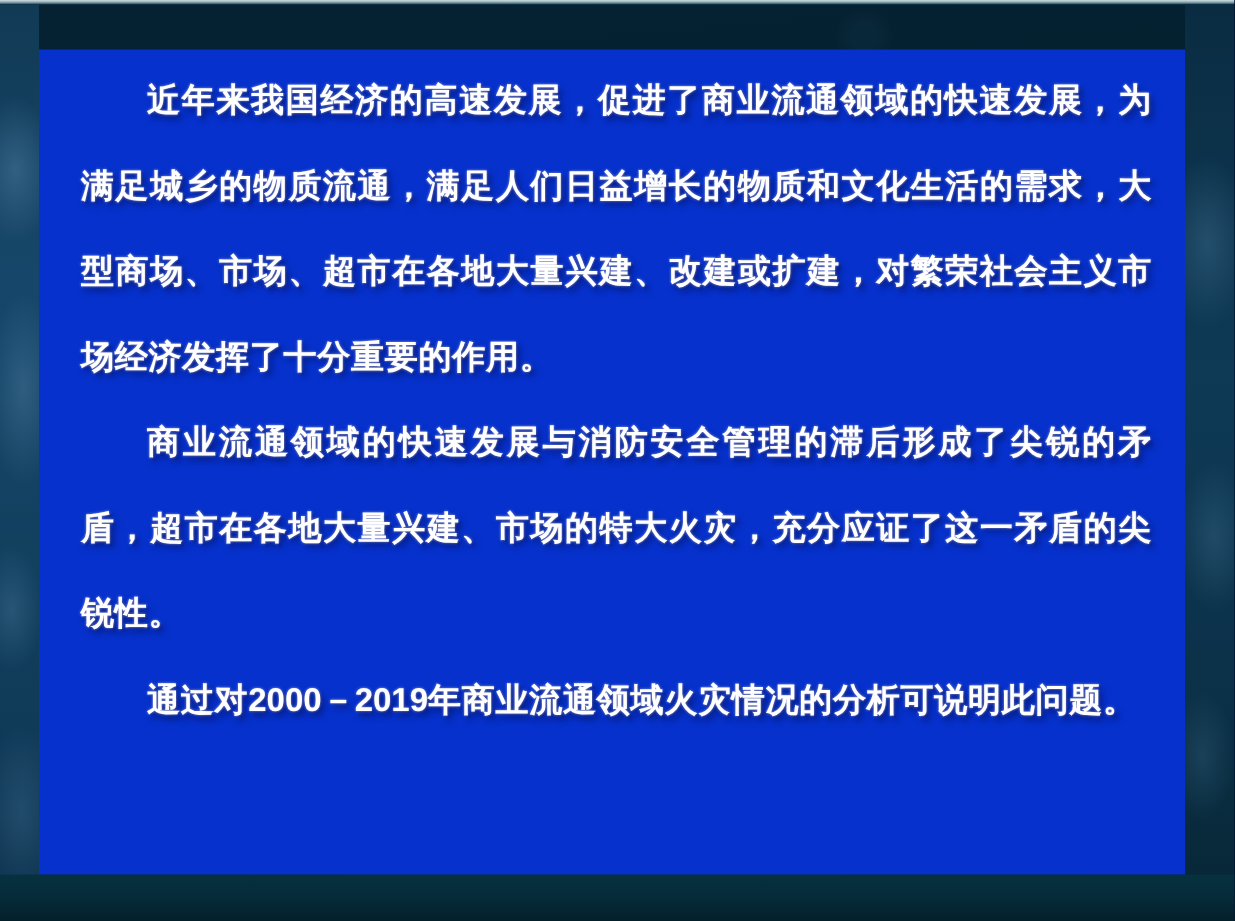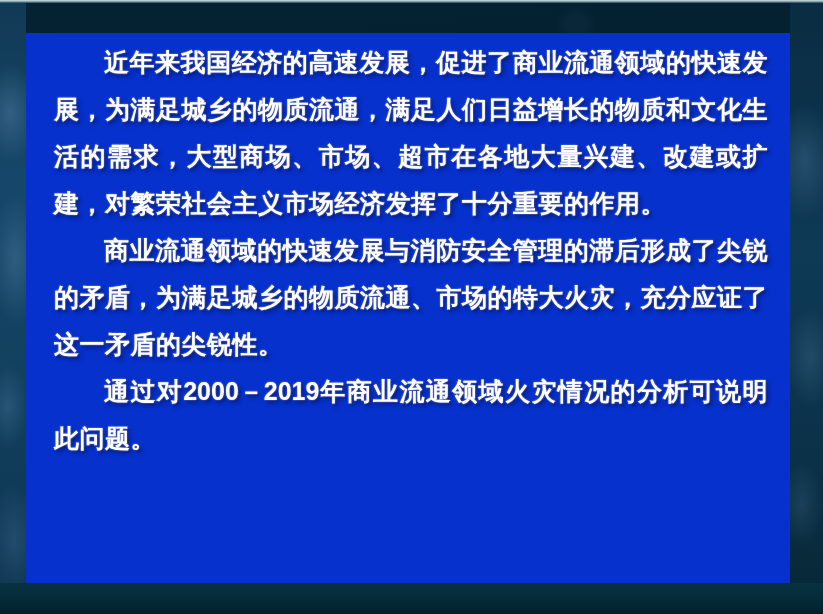--- a/index.html
+++ b/index.html
@@ -98,22 +98,22 @@
     position: absolute;
     left: 0; right: 0;
     top: 6px;
     padding: 0 22px 0 28px;
   }
 
   .para {
     color: #ffffff;
     font-family: "DejaVu Sans", "Liberation Sans", sans-serif;
     font-weight: 700;
-    font-size: 25px;
-    line-height: 47px;
+    font-size: 22px;
+    line-height: 57px;
     letter-spacing: 0.5px;
     text-indent: 2em;
     margin: 0;
     text-align: justify;
     text-justify: inter-character;
     text-shadow:
        0 0 2px rgba(255,255,255,0.55),
        1.5px 1.5px 0 rgba(10,28,130,0.55),
        2.5px 3px 4px rgba(3,14,80,0.60);
     -webkit-font-smoothing: antialiased;
@@ -147,20 +147,20 @@
   <div class="top-edge-highlight"></div>
   <div class="left-band"></div>
   <div class="right-band"></div>
   <div class="bottom-band"></div>
 
   <div class="content-panel">
     <div class="body-text">
 
       <p class="para">近年来我国经济的高速发展，促进了商业流通领域的快速发展，为满足城乡的物质流通，满足人们日益增长的物质和文化生活的需求，大型商场、市场、超市在各地大量兴建、改建或扩建，对繁荣社会主义市场经济发挥了十分重要的作用。</p>
 
-      <p class="para">商业流通领域的快速发展与消防安全管理的滞后形成了尖锐的矛盾，为满足城乡的物质流通、市场的特大火灾，充分应证了这一矛盾的尖锐性。</p>
+      <p class="para">商业流通领域的快速发展与消防安全管理的滞后形成了尖锐的矛盾，超市在各地大量兴建、市场的特大火灾，充分应证了这一矛盾的尖锐性。</p>
 
       <p class="para"><span>通过对</span><span class="numeric">2000－2019</span><span>年商业流通领域火灾情况的分析可说明此问题。</span></p>
 
     </div>
   </div>
 
 </div>
 
 </body></html>

